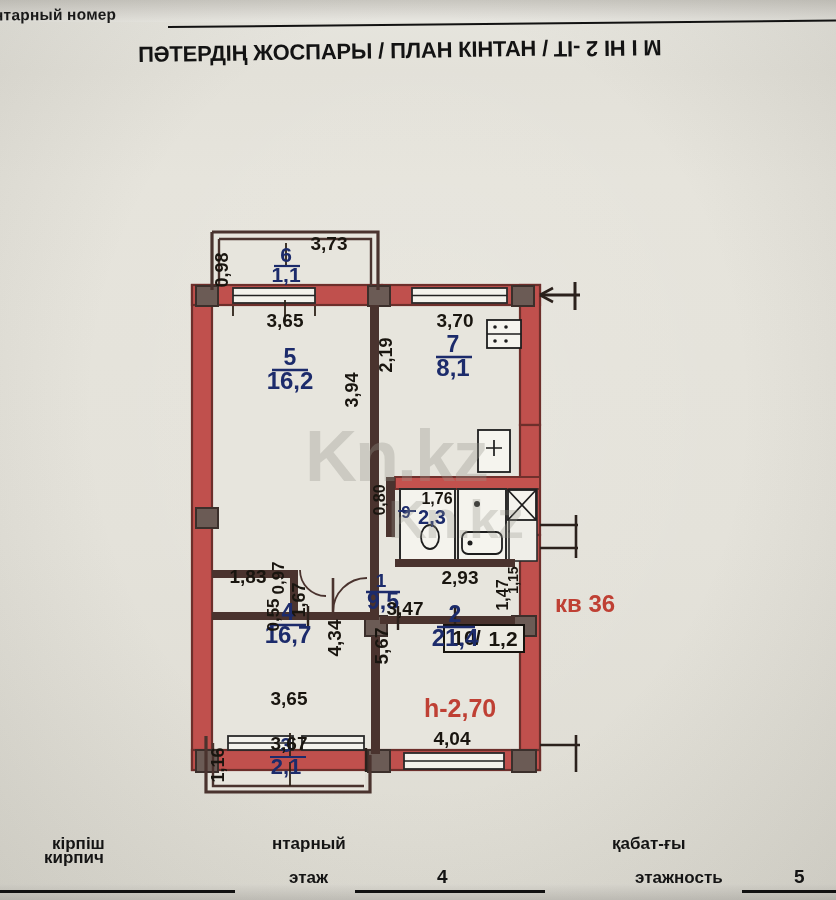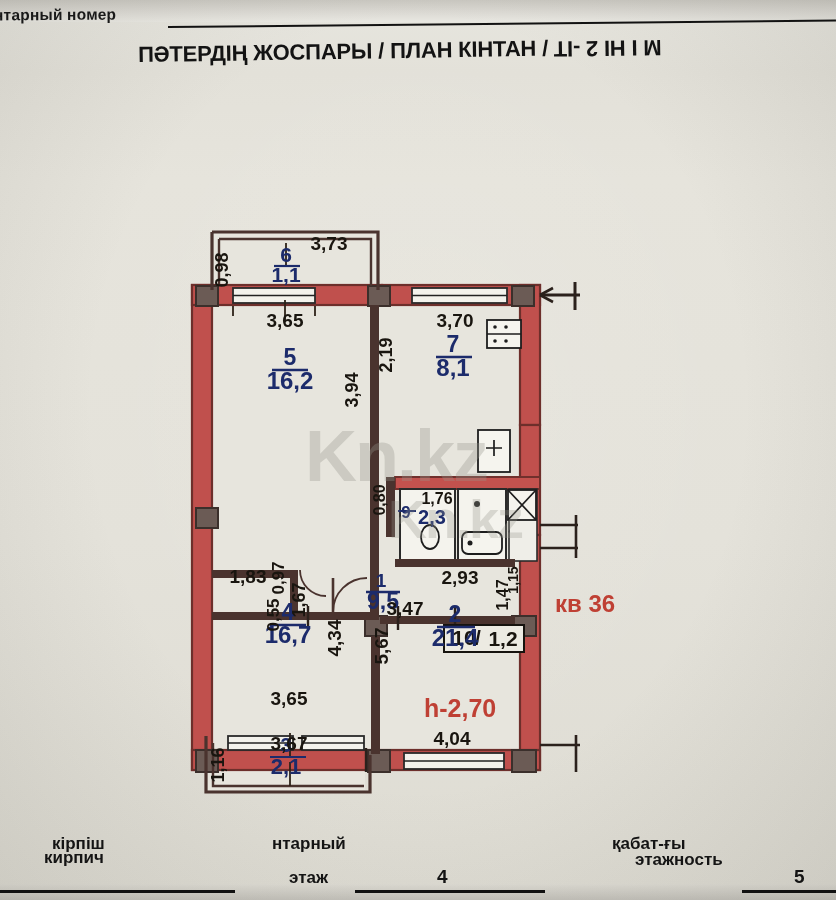--- a/index.html
+++ b/index.html
@@ -359,15 +359,15 @@
 <div class="foot foot-kz" style="left:52px;top:834px;">кірпіш</div>
 <div class="foot foot-ru" style="left:44px;top:848px;">кирпич</div>
 <div class="rule" style="left:0px;top:890px;width:235px;"></div>
 
 <div class="foot foot-kz" style="left:272px;top:834px;">нтарный</div>
 <div class="foot foot-ru" style="left:289px;top:868px;">этаж</div>
 <div class="foot foot-val" style="left:437px;top:866px;">4</div>
 <div class="rule" style="left:355px;top:890px;width:190px;"></div>
 
 <div class="foot foot-kz" style="left:612px;top:834px;">қабат-ғы</div>
-<div class="foot foot-ru" style="left:635px;top:850px;">этажность</div>
+<div class="foot foot-ru" style="left:635px;top:868px;">этажность</div>
 <div class="foot foot-val" style="left:794px;top:866px;">5</div>
 <div class="rule" style="left:742px;top:890px;width:94px;"></div>
 
 </body></html>

